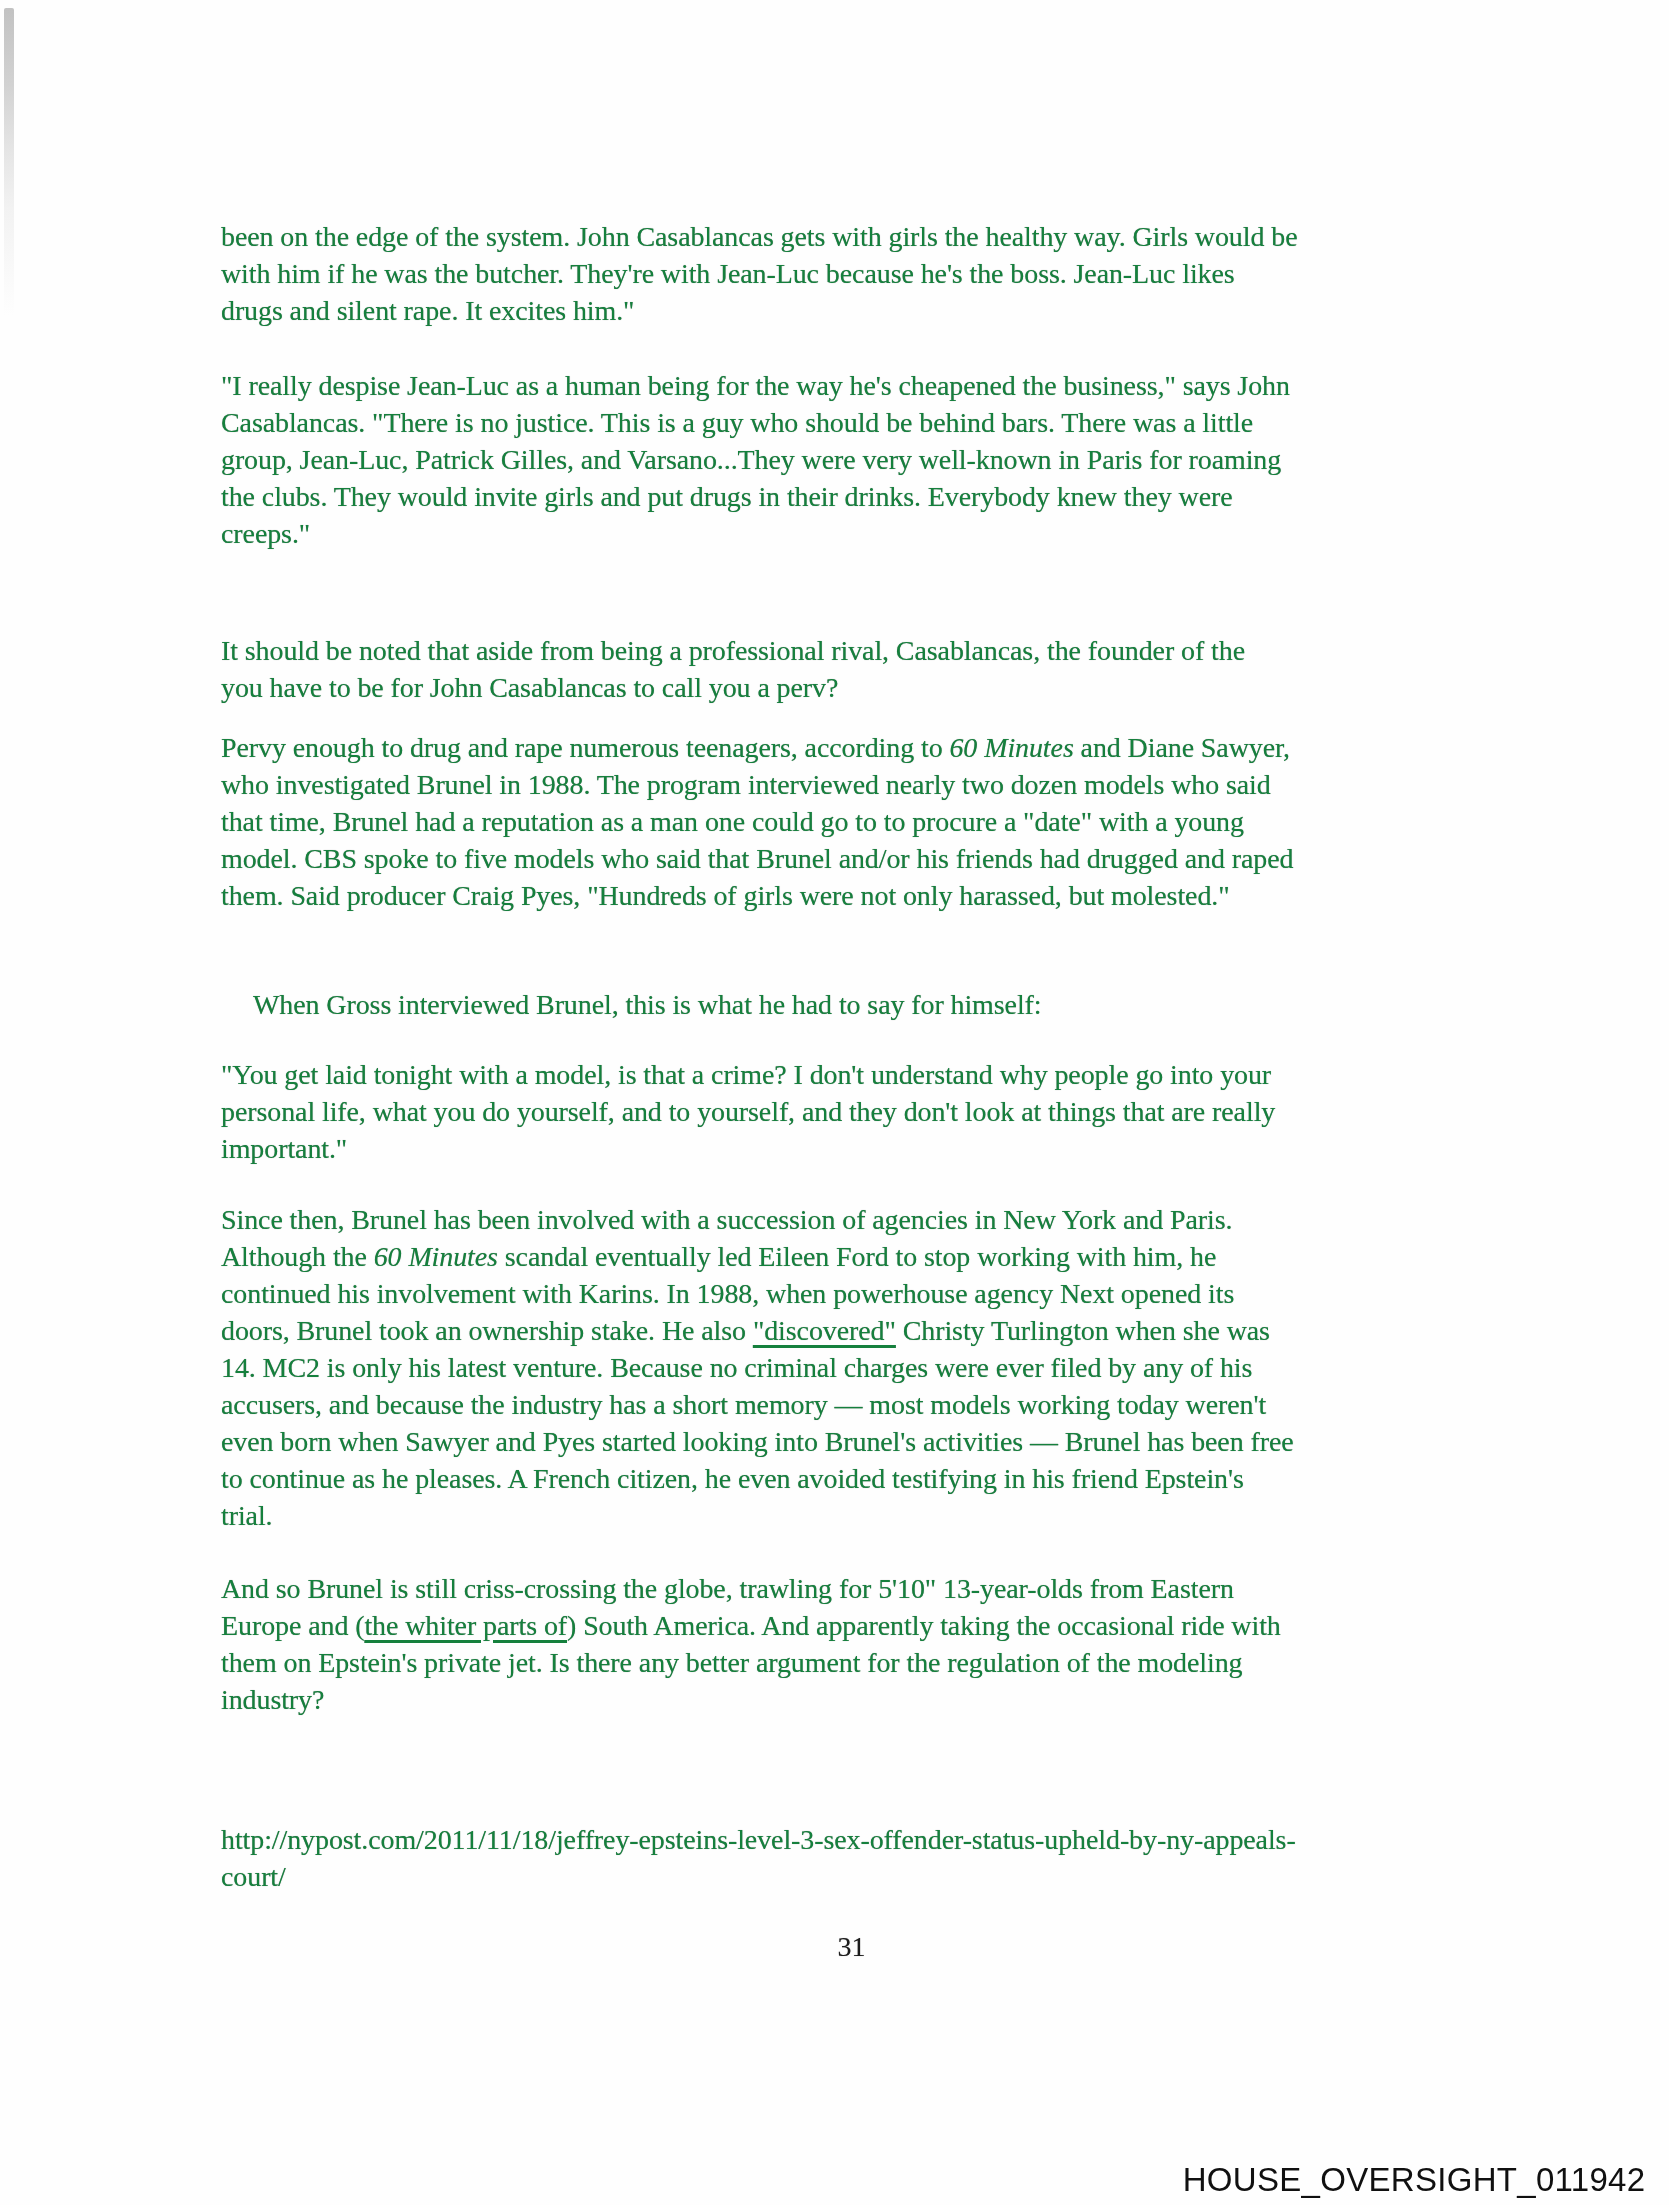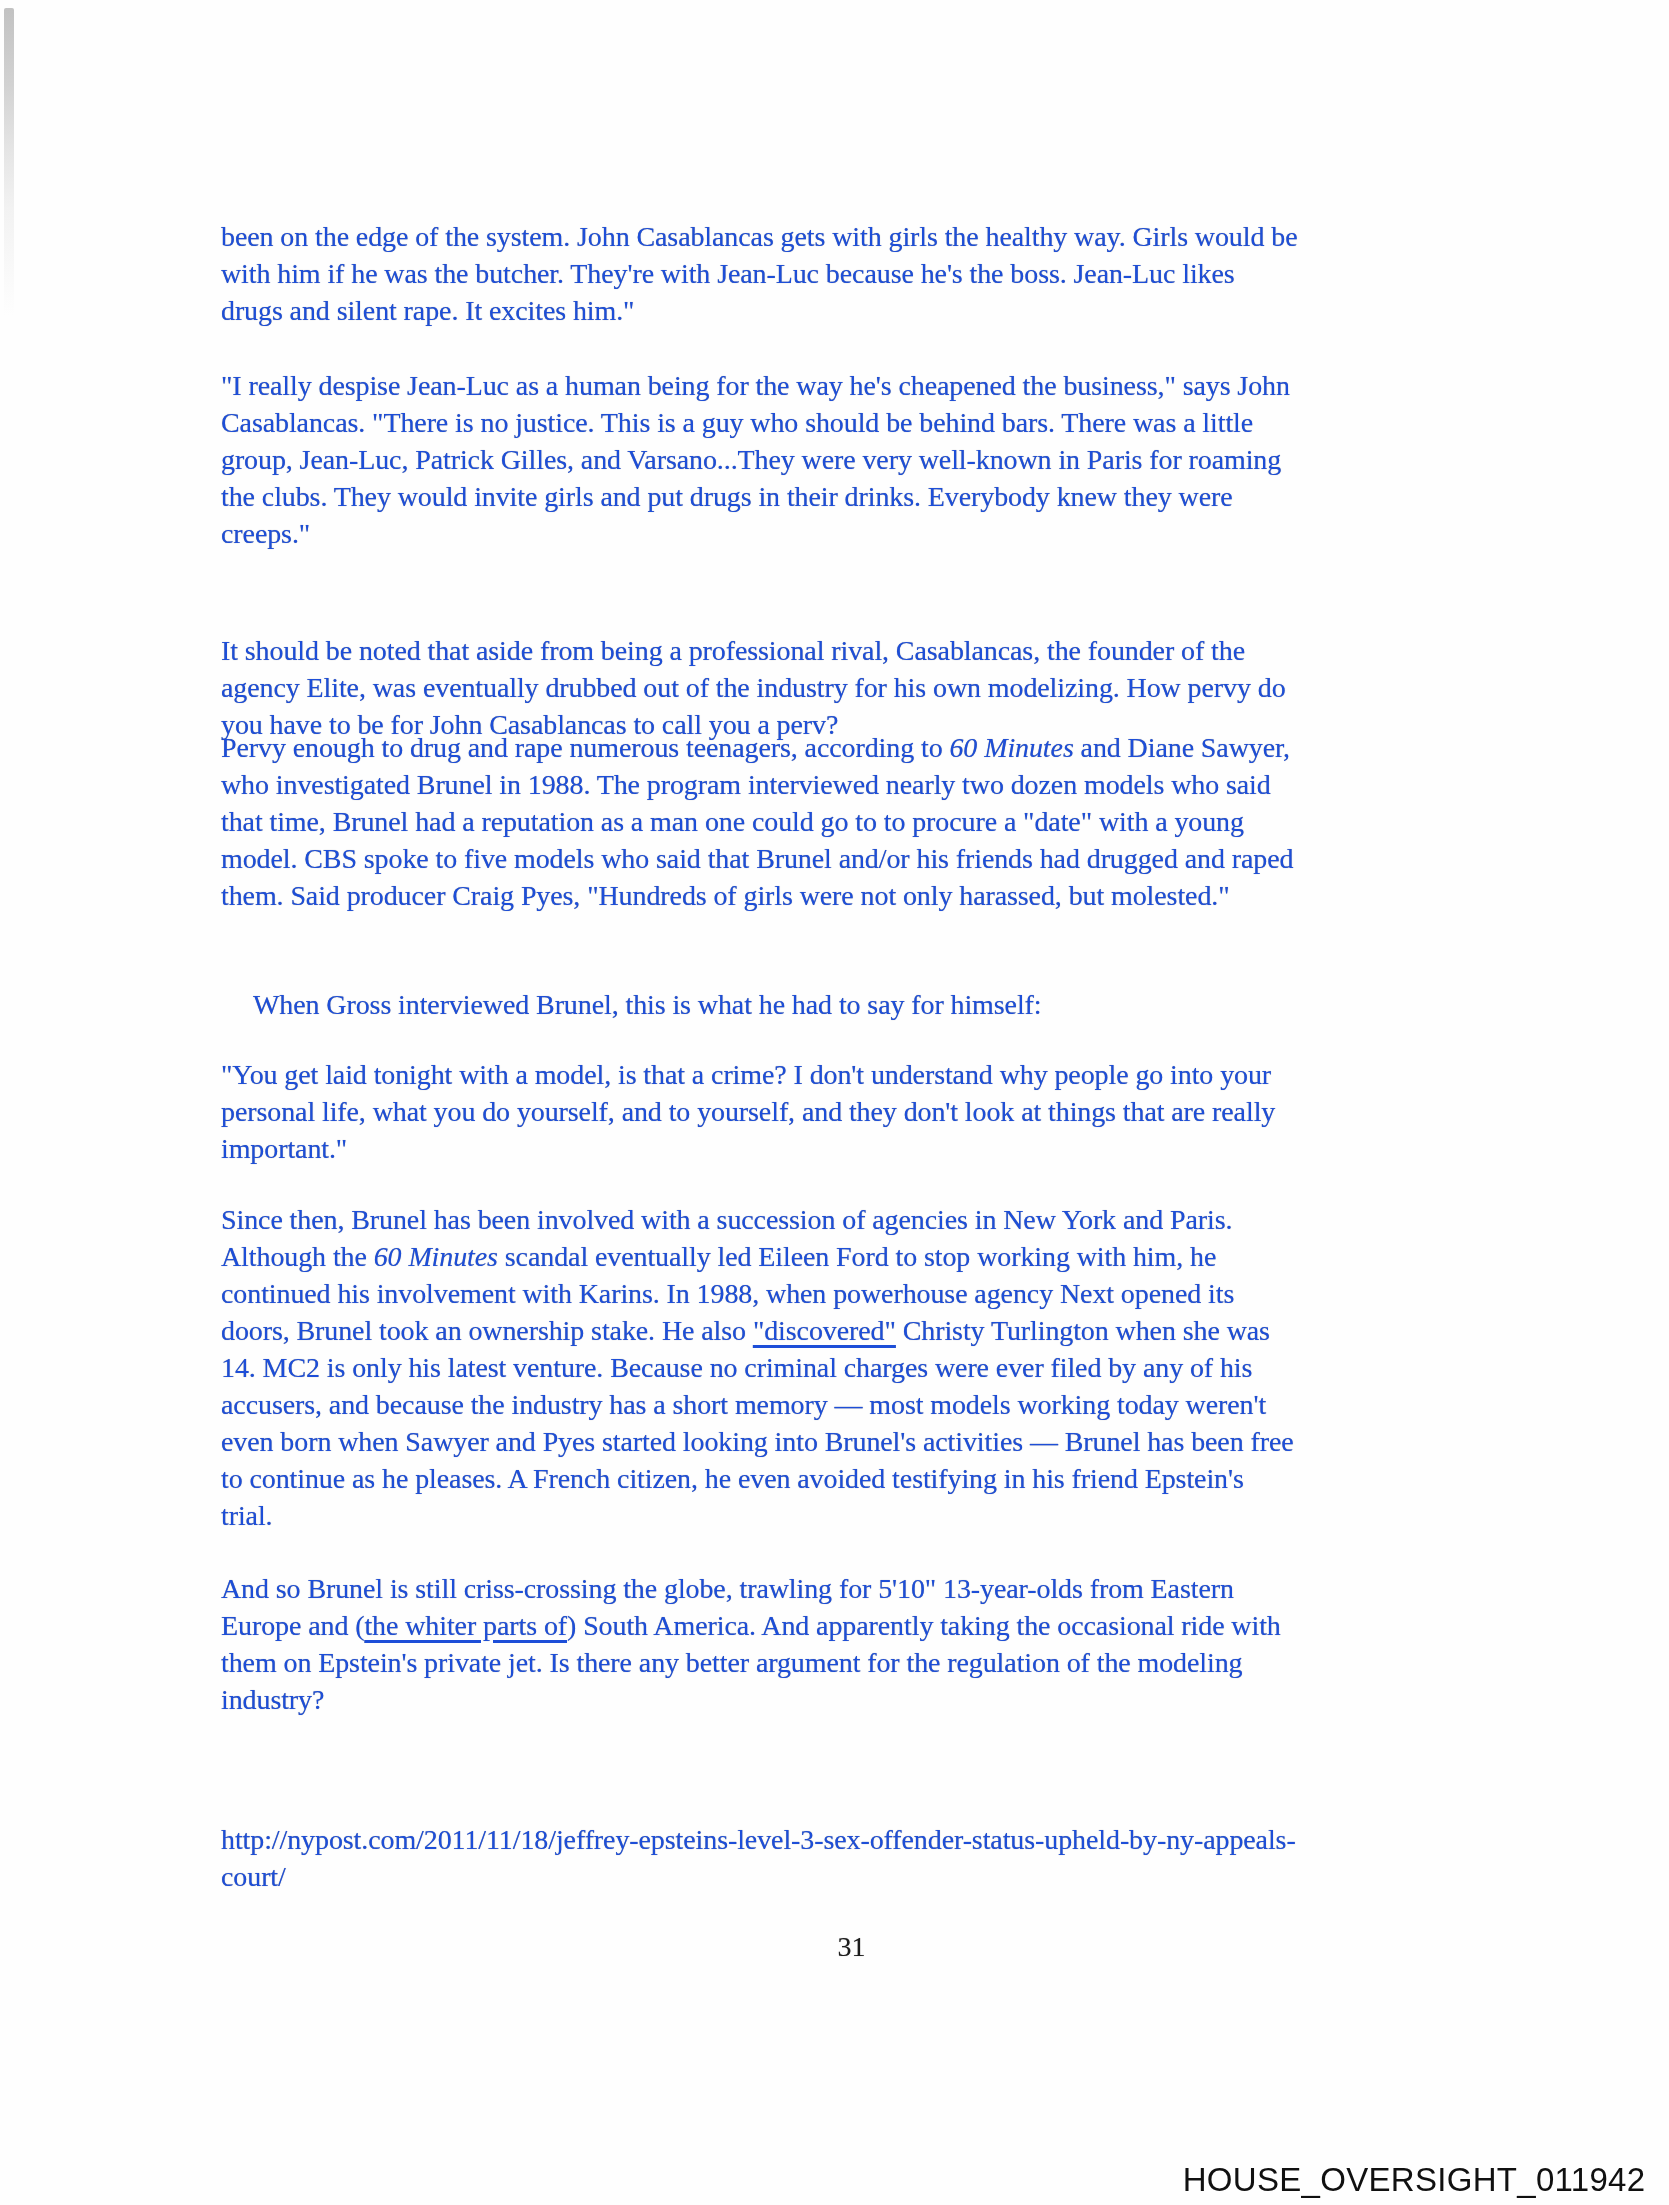--- a/index.html
+++ b/index.html
@@ -24,21 +24,21 @@
     top: 7.9px;
     width: 10.5px;
     height: 308px;
     background: linear-gradient(to bottom,
       #c2c2c2 0%, #d2d2d2 25%, #e4e4e4 45%, #f2f2f2 65%, rgba(255,255,255,0) 100%);
     border-radius: 2px;
   }
   .para {
     position: absolute;
     left: 221px;
-    color: #1d4ed8;
+    color: #15803d;
     font-size: 28px;
     line-height: 37px;
     letter-spacing: -0.1px;
     white-space: nowrap;
     text-shadow: 0 0 0.8px rgba(10,10,10,0.45);
   }
   .para .line { height: 37px; }
   .para i { font-style: italic; }
   .para u {
     text-decoration: underline;
@@ -89,21 +89,20 @@
   <div class="para p2">
       <div class="line">"I really despise Jean-Luc as a human being for the way he's cheapened the business," says John</div>
       <div class="line">Casablancas. "There is no justice. This is a guy who should be behind bars. There was a little</div>
       <div class="line">group, Jean-Luc, Patrick Gilles, and Varsano...They were very well-known in Paris for roaming</div>
       <div class="line">the clubs. They would invite girls and put drugs in their drinks. Everybody knew they were</div>
       <div class="line">creeps."</div>
     </div>
 
   <div class="para p3">
       <div class="line">It should be noted that aside from being a professional rival, Casablancas, the founder of the</div>
-      <div class="line">agency Elite, was eventually drubbed out of the industry for his own modelizing. How pervy do</div>
       <div class="line">you have to be for John Casablancas to call you a perv?</div>
     </div>
 
   <div class="para p4">
       <div class="line">Pervy enough to drug and rape numerous teenagers, according to <i>60 Minutes</i> and Diane Sawyer,</div>
       <div class="line">who investigated Brunel in 1988. The program interviewed nearly two dozen models who said</div>
       <div class="line">that time, Brunel had a reputation as a man one could go to to procure a "date" with a young</div>
       <div class="line">model. CBS spoke to five models who said that Brunel and/or his friends had drugged and raped</div>
       <div class="line">them. Said producer Craig Pyes, "Hundreds of girls were not only harassed, but molested."</div>
     </div>

